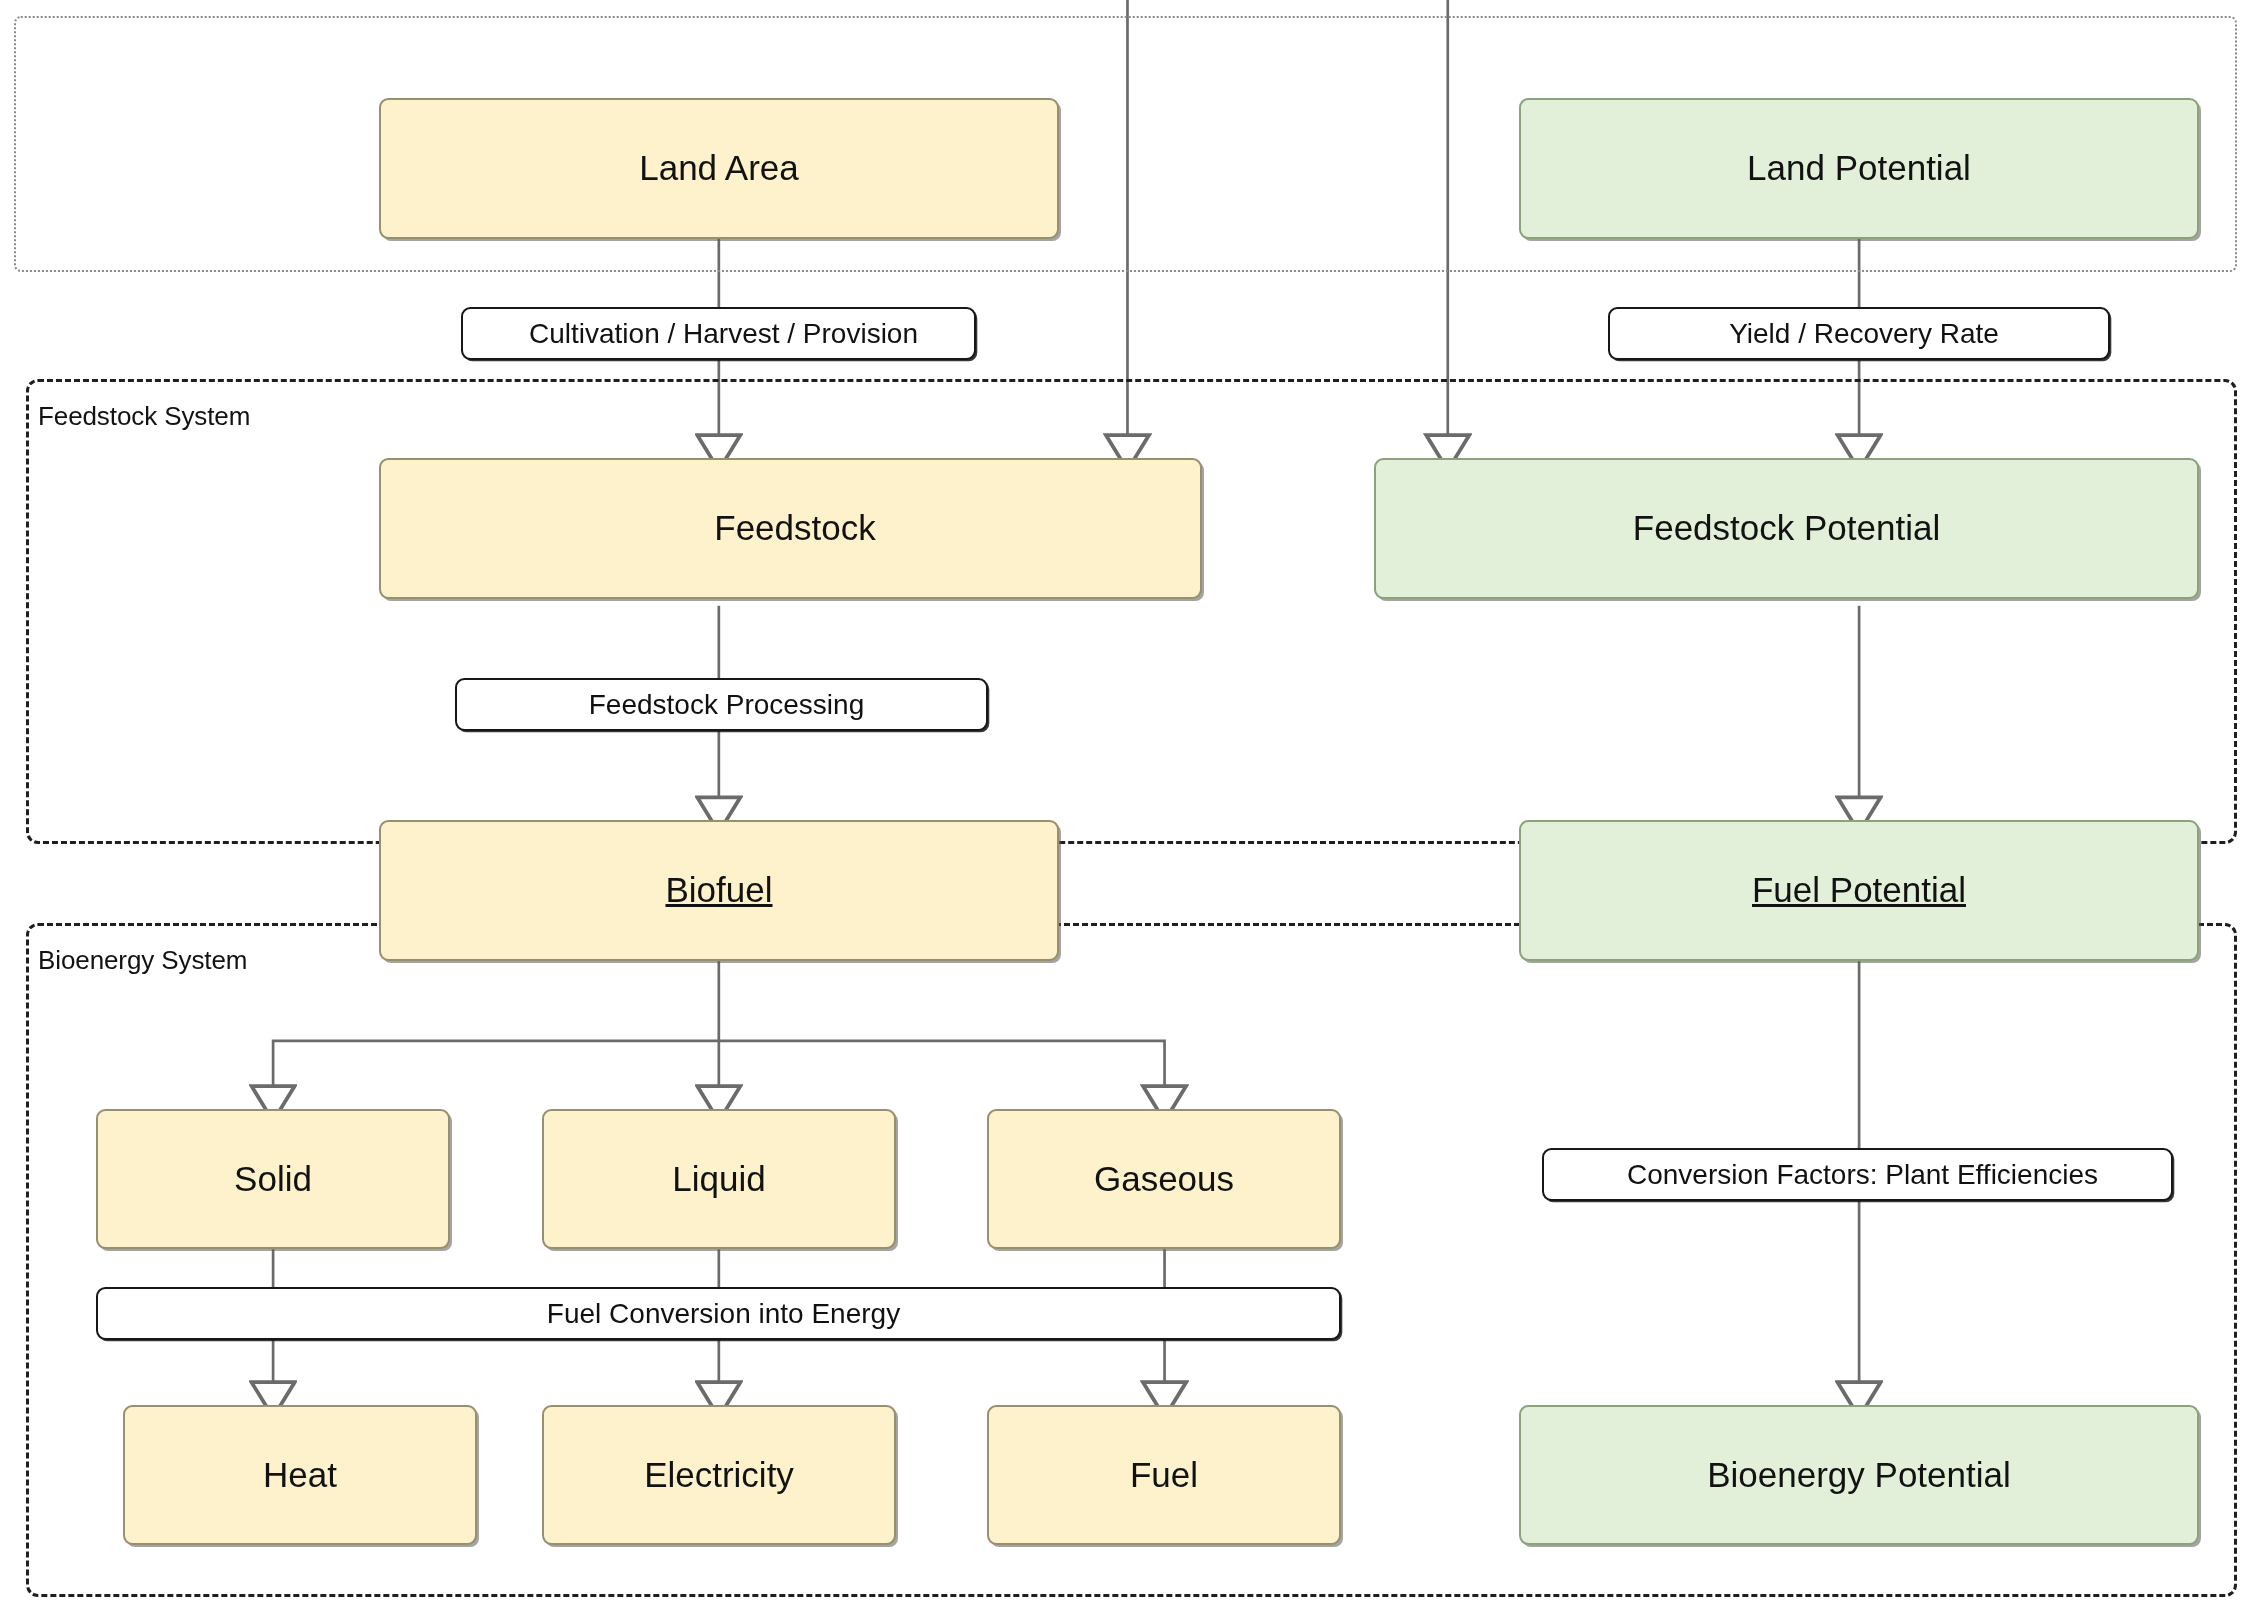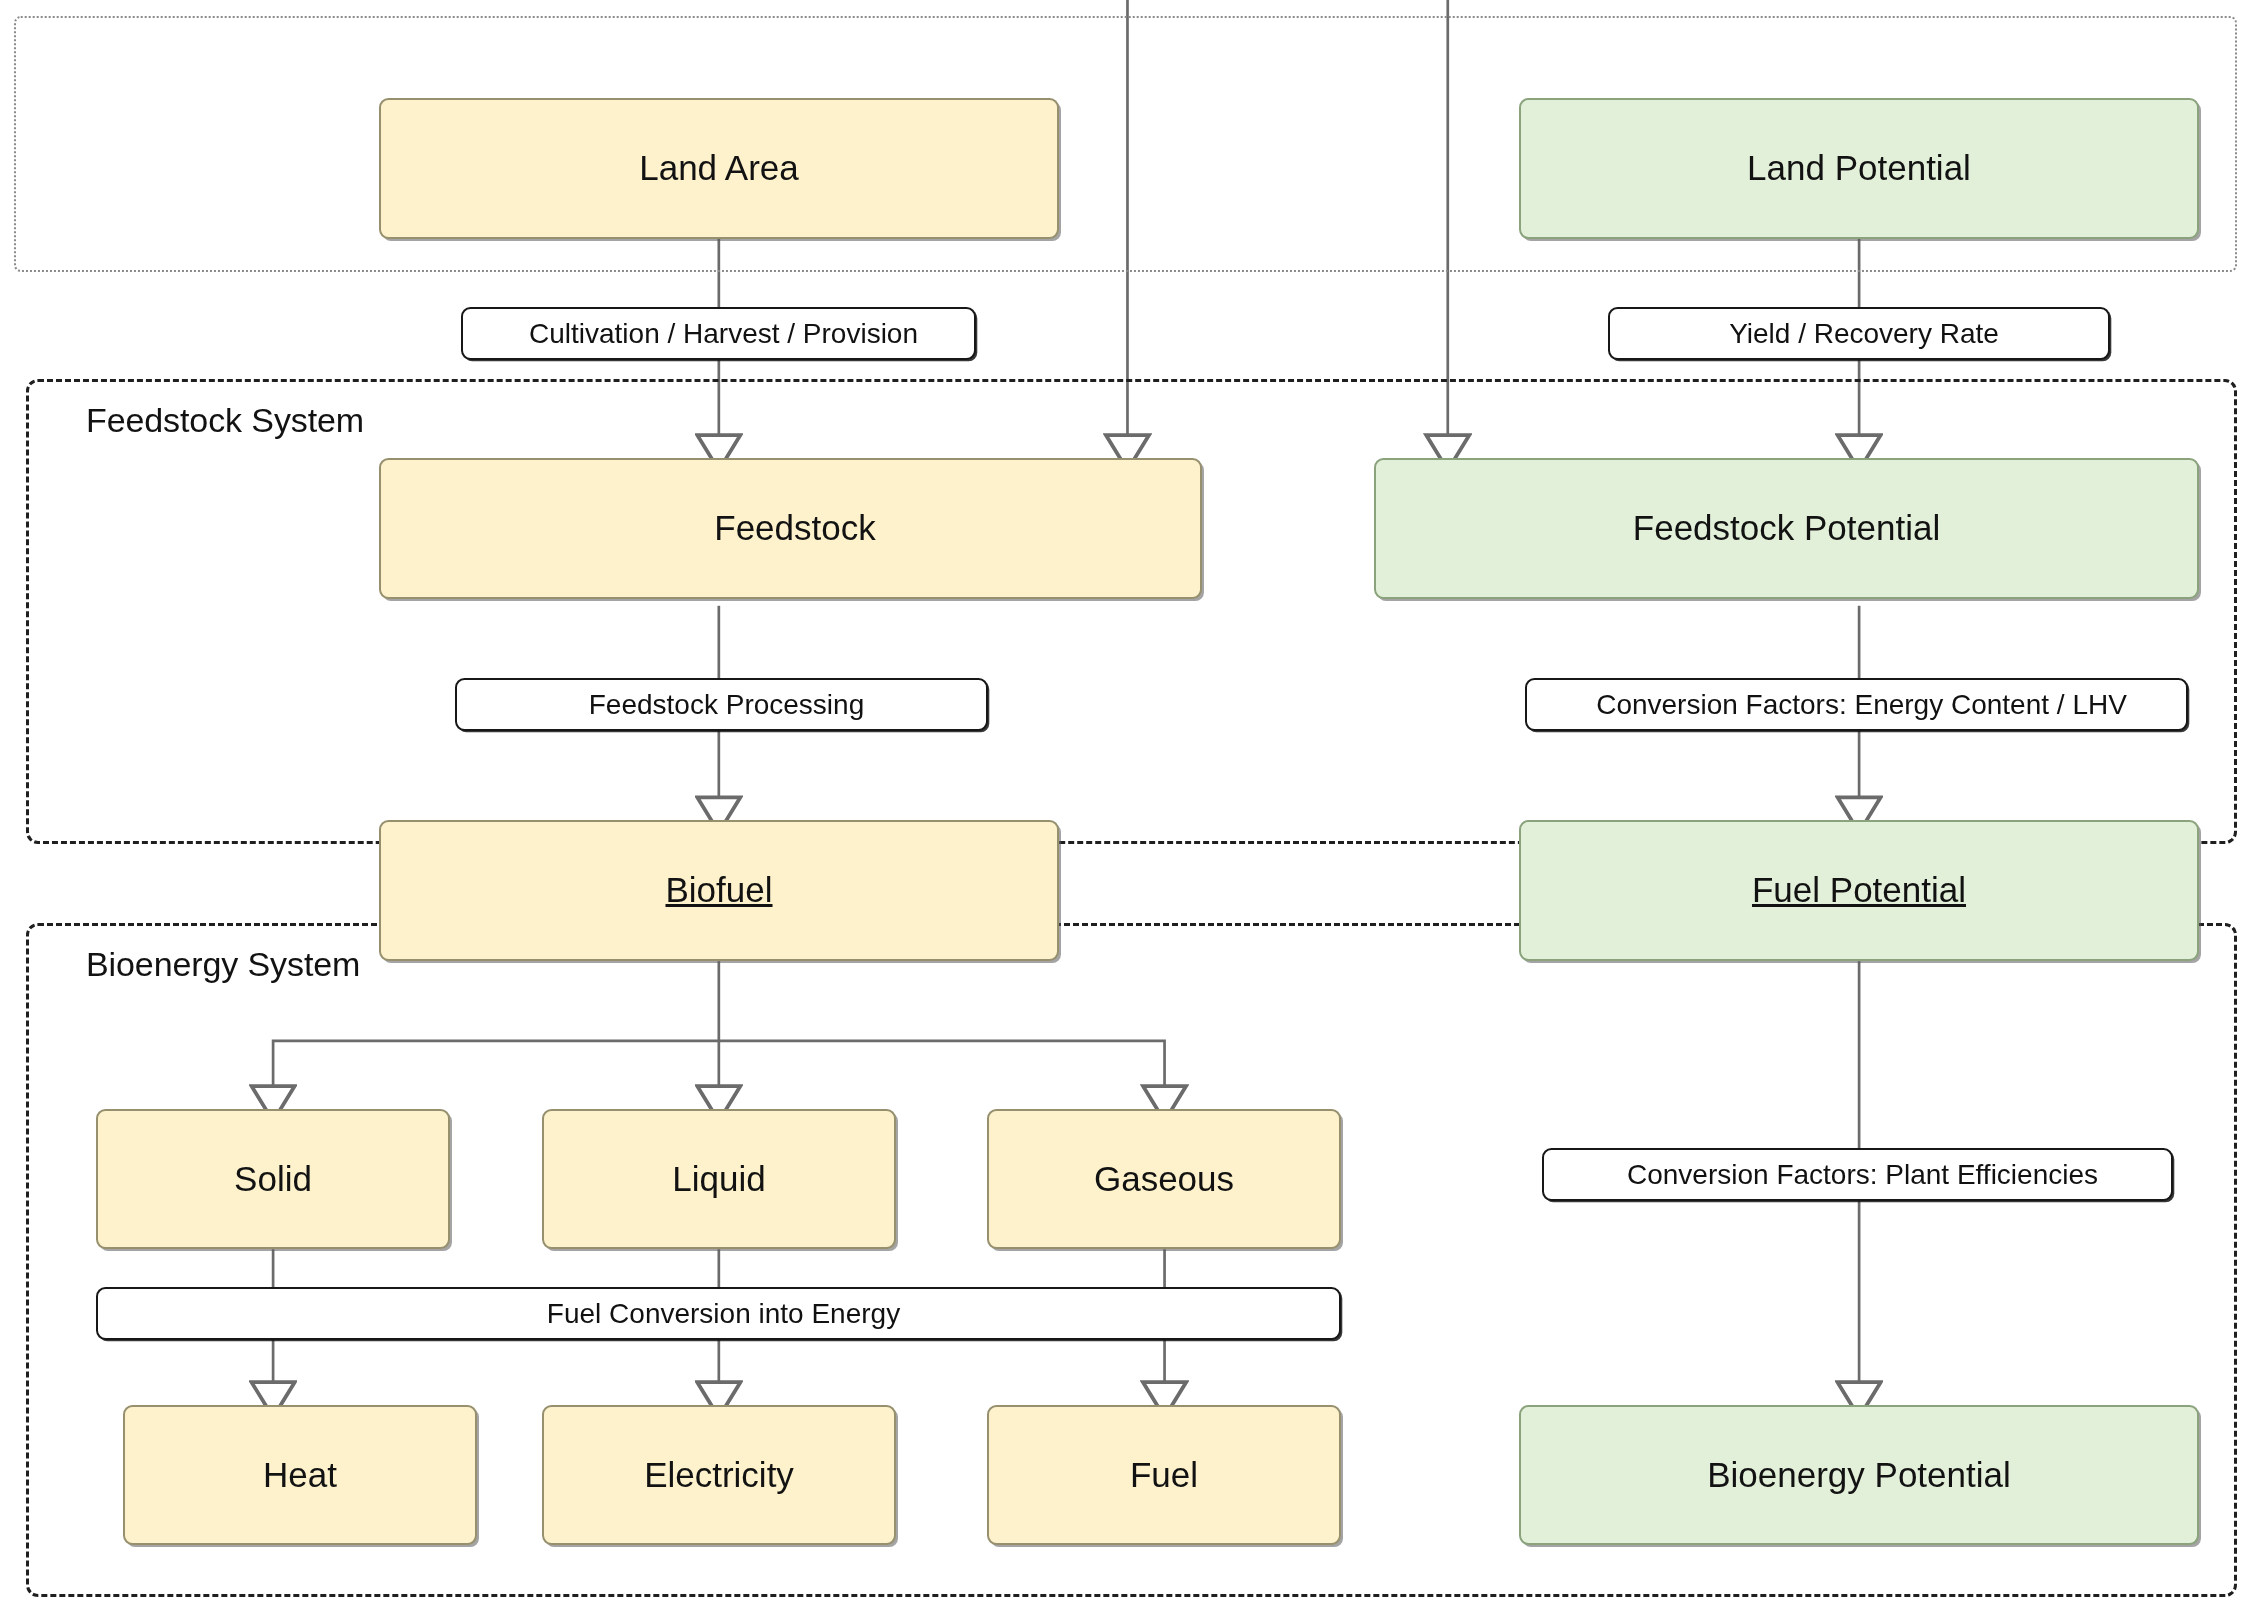--- a/index.html
+++ b/index.html
@@ -35,26 +35,25 @@
   .cluster.dotted {
     border: 2.7px dotted #8a8a8a;
     border-radius: 6.7px;
   }
   .cluster.dashed {
     border: 3.4px dashed #1f1f1f;
     border-radius: 12px;
   }
   .cluster-label {
     position: absolute;
-    font-size: 34px;
+    font-size: 26px;
     line-height: 1;
     color: #121212;
     white-space: nowrap;
     letter-spacing: -0.1px;
-    margin-left: 48px;
   }
 
   
   .node {
     position: absolute;
     box-sizing: border-box;
     display: flex;
     align-items: center;
     justify-content: center;
     border-radius: 9.4px;
@@ -164,20 +163,19 @@
   <div class="node yellow" style="left:542px; top:1405px; width:354px; height:140px;">Electricity</div>
 
   <div class="node green" style="left:1519px; top:1405px; width:680px; height:140px;">Bioenergy Potential</div>
 
   <div class="edge-label" style="left:461px; top:307px; width:515px; height:53px;">Cultivation / Harvest / Provision</div>
 
   <div class="edge-label" style="left:1608px; top:307px; width:502px; height:53px;">Yield / Recovery Rate</div>
 
   <div class="edge-label" style="left:455px; top:678px; width:533px; height:53px;">Feedstock Processing</div>
 
-  <div class="edge-label" style="left:1525px; top:678px; width:663px; height:53px;">Conversion Factors: Energy Content / LHV</div>
 
   <div class="edge-label" style="left:96px; top:1287px; width:1245px; height:53px;">Fuel Conversion into Energy</div>
 
   <div class="edge-label" style="left:1542px; top:1148px; width:631px; height:53px;">Conversion Factors: Plant Efficiencies</div>
 
 </div>
 
 
 </body></html>

